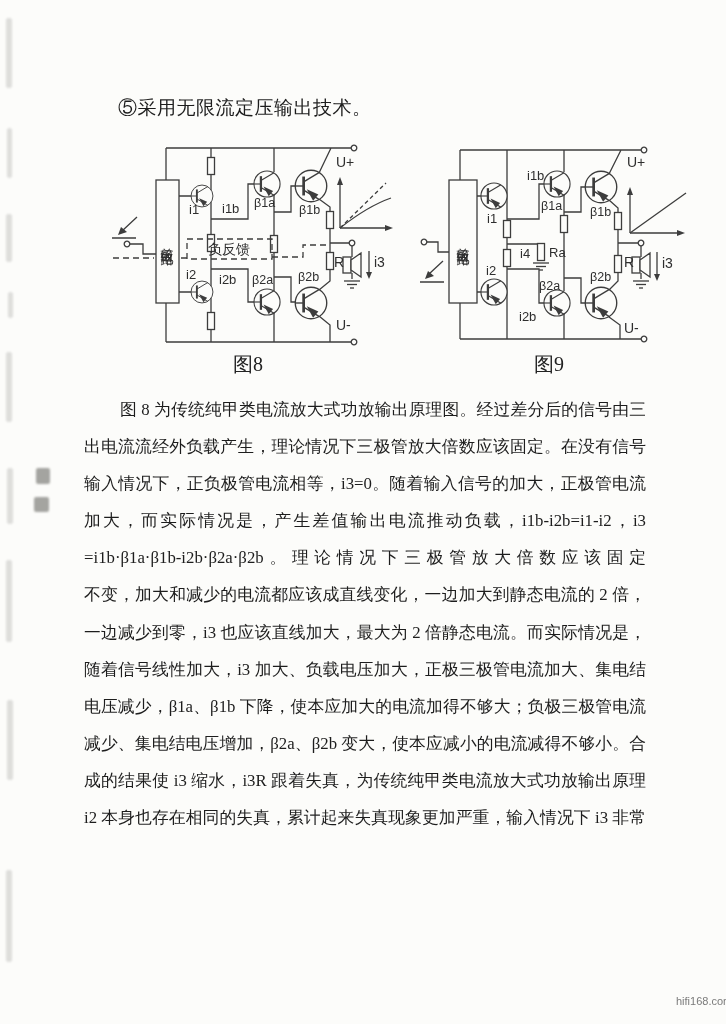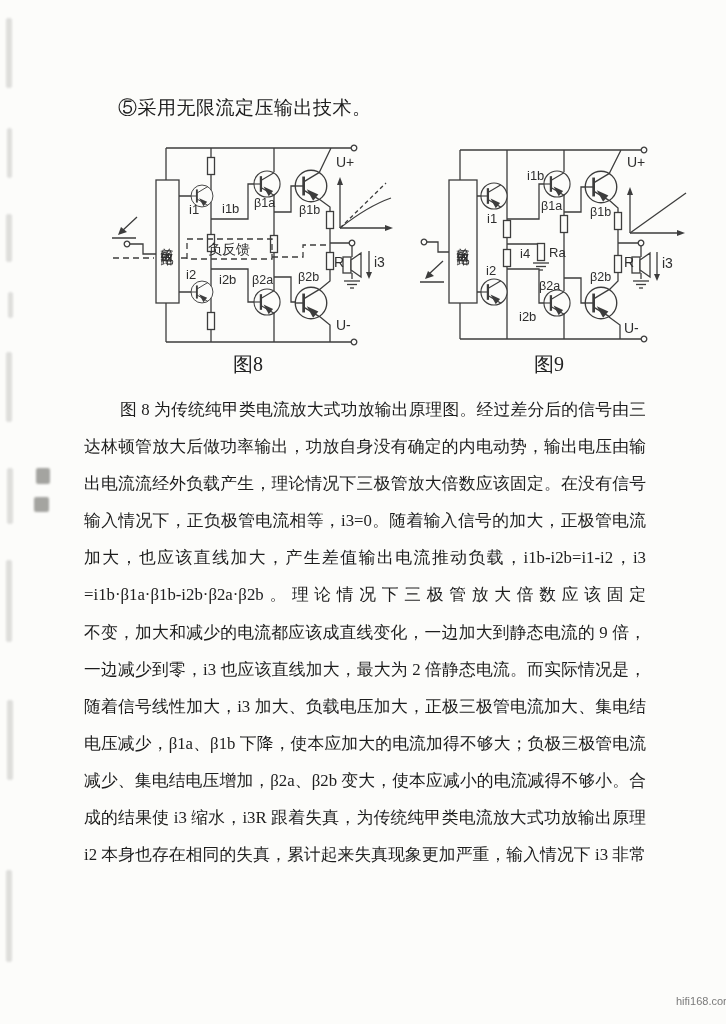--- a/index.html
+++ b/index.html
@@ -185,26 +185,25 @@
       <text class="lab lab-beta" x="539" y="290">β2a</text>
       <text class="lab lab-beta" x="590" y="281">β2b</text>
       <text class="lab lab-big" x="624" y="267">R</text>
       <text class="lab lab-big" x="662" y="268">i3</text>
       <text class="cap" x="549" y="371" text-anchor="middle">图9</text>
     </g>
   </svg>
 
   <div class="para">
     <div class="pline indent">图 8 为传统纯甲类电流放大式功放输出原理图。经过差分后的信号由三级</div>
-    <div class="pline">达林顿管放大后做功率输出，功放自身没有确定的内电动势，输出电压由输</div>
     <div class="pline">出电流流经外负载产生，理论情况下三极管放大倍数应该固定。在没有信号</div>
     <div class="pline">输入情况下，正负极管电流相等，i3=0。随着输入信号的加大，正极管电流</div>
-    <div class="pline">加大，也应该直线加大，产生差值输出电流推动负载，i1b-i2b=i1-i2，i3</div>
+    <div class="pline">加大，而实际情况是，产生差值输出电流推动负载，i1b-i2b=i1-i2，i3</div>
     <div class="pline">=i1b·β1a·β1b-i2b·β2a·β2b。理论情况下三极管放大倍数应该固定</div>
-    <div class="pline">不变，加大和减少的电流都应该成直线变化，一边加大到静态电流的 9 倍，</div>
+    <div class="pline">不变，加大和减少的电流都应该成直线变化，一边加大到静态电流的 2 倍，</div>
     <div class="pline">一边减少到零，i3 也应该直线加大，最大为 2 倍静态电流。而实际情况是，</div>
     <div class="pline">随着信号线性加大，i3 加大、负载电压加大，正极三极管电流加大、集电结</div>
     <div class="pline">电压减少，β1a、β1b 下降，使本应加大的电流加得不够大；负极三极管电流</div>
     <div class="pline">减少、集电结电压增加，β2a、β2b 变大，使本应减小的电流减得不够小。合</div>
     <div class="pline">成的结果使 i3 缩水，i3R 跟着失真，为传统纯甲类电流放大式功放输出原理图</div>
     <div class="pline">i2 本身也存在相同的失真，累计起来失真现象更加严重，输入情况下 i3 非常有</div>
   </div>
 
   <div class="watermark">hifi168.com</div>
 

